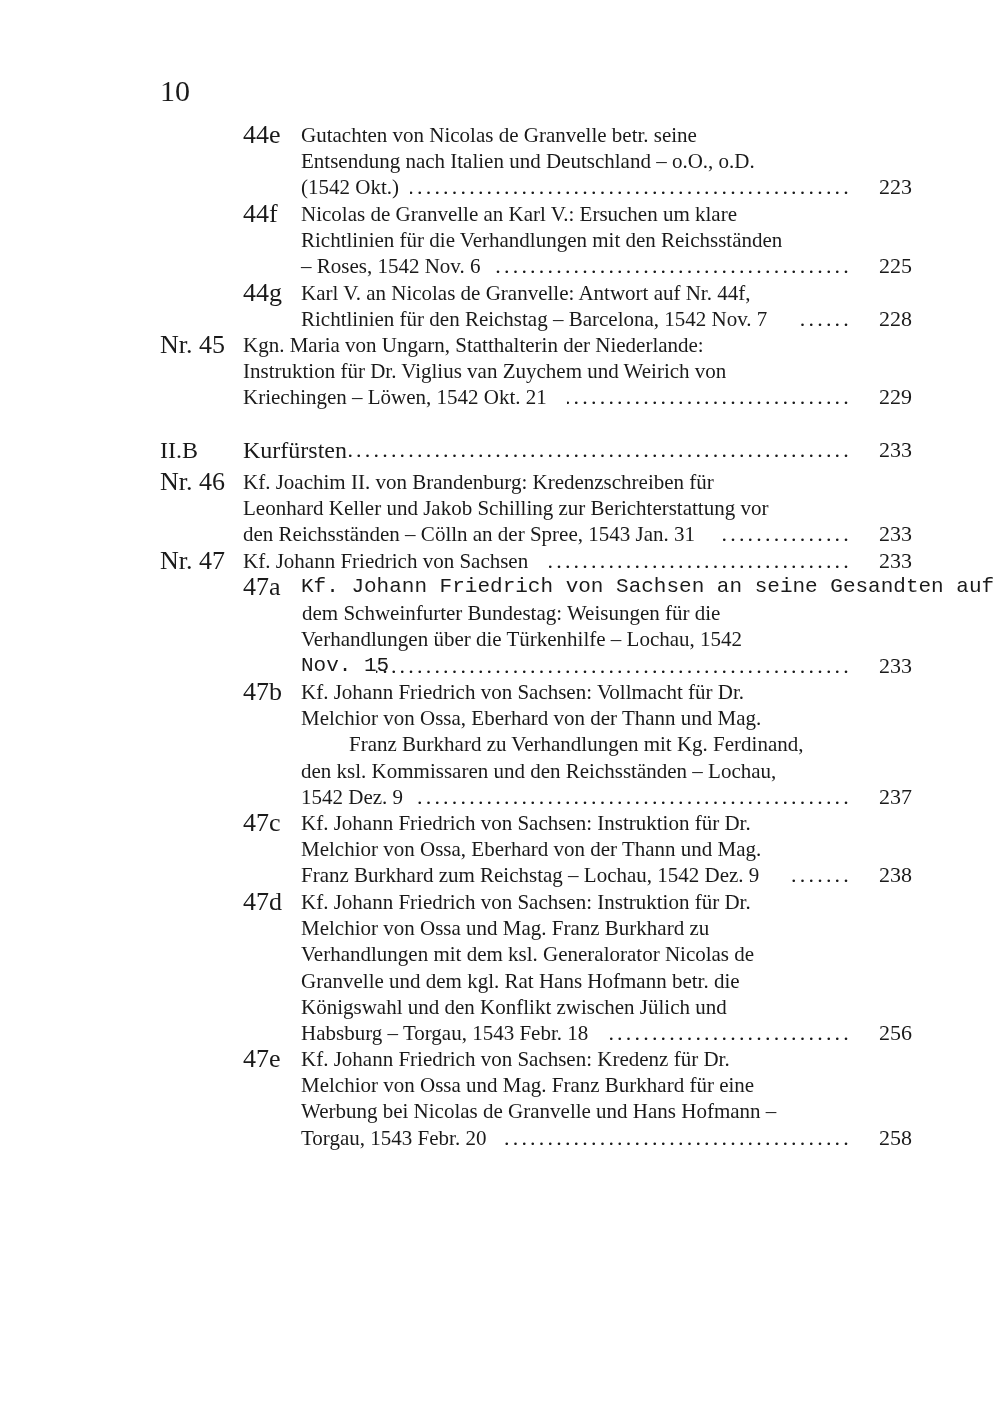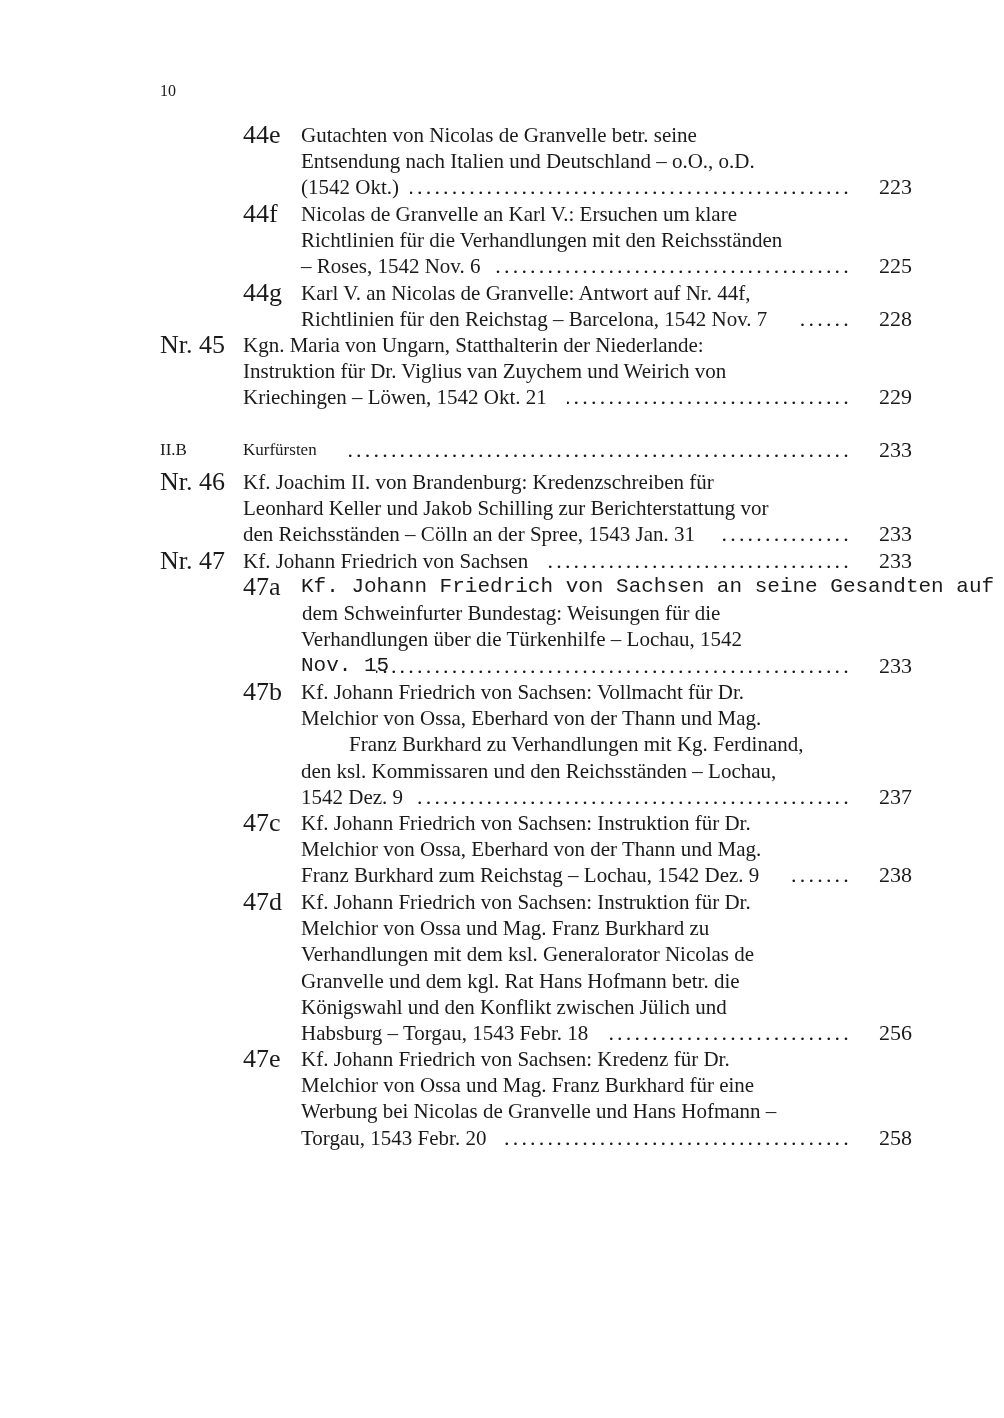--- a/index.html
+++ b/index.html
@@ -1,28 +1,28 @@
 <!DOCTYPE html>
 <html><head>
 <meta charset="utf-8">
 <style>
   html, body { margin: 0; padding: 0; background: #ffffff; }
   body { width: 1004px; height: 1418px; position: relative; overflow: hidden;
          font-family: "Liberation Serif", "DejaVu Serif", serif; color: #1a1a1a; }
   .page { position: absolute; left: 0; top: 0; width: 1004px; height: 1418px; }
-  .page-number { position: absolute; left: 160px; top: 78px; font-size: 16px; line-height: 26px; }
+  .page-number { position: absolute; left: 160px; top: 78px; font-size: 30px; line-height: 26px; }
   .running-head { position: absolute; left: 0; width: 1004px; top: 80px; text-align: center;
                   font-size: 18px; line-height: 24px; letter-spacing: 0.1px; }
   .toc { position: absolute; left: 0; top: 0; width: 1004px; }
   .line { position: absolute; height: 26px; font-size: 21px; line-height: 26px; white-space: nowrap; }
   .label { position: absolute; font-size: 26px; line-height: 26px; white-space: nowrap; }
   .lead { position: absolute; height: 26px; overflow: hidden; font-size: 22px; line-height: 26px;
           white-space: nowrap; letter-spacing: 3.2px; color: #1a1a1a; }
   .pageref { position: absolute; right: 92px; font-size: 22px; line-height: 26px; text-align: right; white-space: nowrap; }
-  .section-label { font-size: 17px; }
+  .section-label { font-size: 24px; }
 </style>
 </head>
 <body>
 
 <div class="page">
   <div class="page-number">10</div>
   <div class="toc" id="toc">
       <div>
         <div class="label" style="left: 243px; top: 122px;">44e</div>
         <div class="line" style="left: 301px; top: 122px;">Gutachten von Nicolas de Granvelle betr. seine</div>

